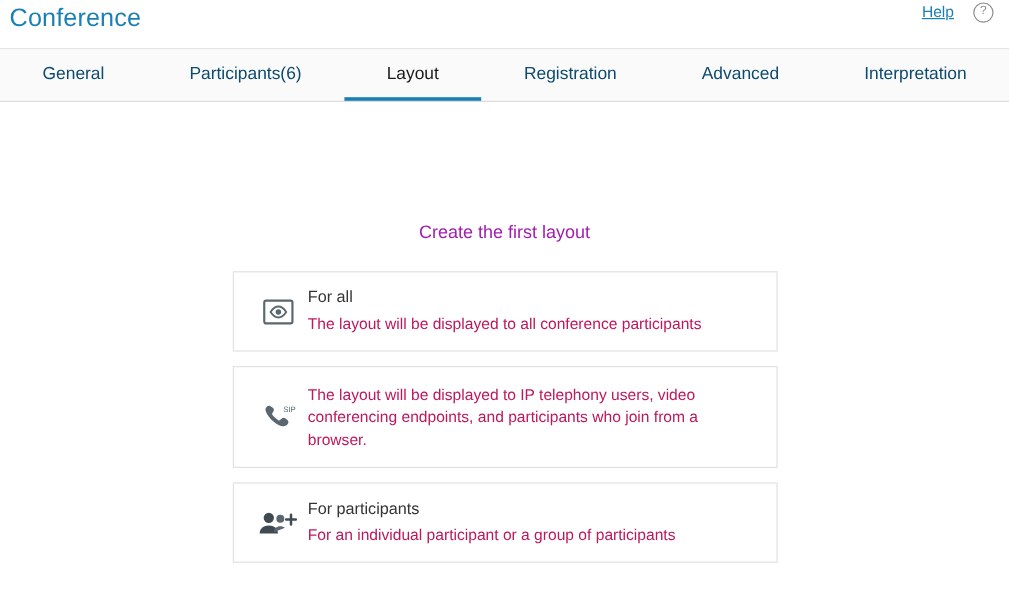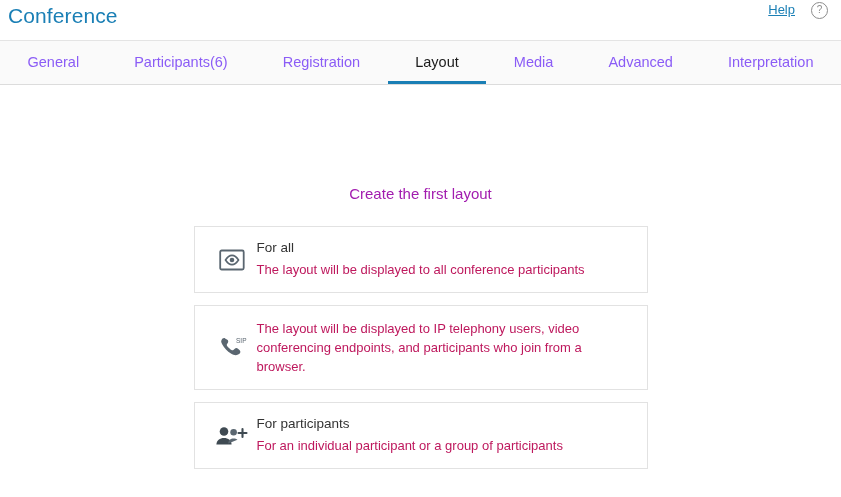--- a/index.html
+++ b/index.html
@@ -74,21 +74,21 @@
     background: #fafafa;
     border-top: 1px solid #e4e4e4;
     border-bottom: 1px solid #dcdcdc;
   }
   .tab {
     flex: 1 1 auto;
     display: flex;
     align-items: center;
     justify-content: center;
     font-size: 14.5px;
-    color: #8b5cf6;
+    color: #0c4a6e;
     cursor: pointer;
     position: relative;
     box-sizing: border-box;
     border-bottom: 3px solid transparent;
     padding-top: 2px;
   }
   .tab.active {
     color: #1a1a1a;
     border-bottom-color: #1a7fb5;
   }
@@ -159,23 +159,22 @@
     <div class="app-title">Conference</div>
     <div class="help-wrap">
       <span class="help-link">Help</span>
       <span class="help-icon">?</span>
     </div>
   </div>
 
   <div class="tabs">
     <div class="tab">General</div>
     <div class="tab">Participants(6)</div>
+    <div class="tab active">Layout</div>
     <div class="tab">Registration</div>
-    <div class="tab active">Layout</div>
-    <div class="tab">Media</div>
     <div class="tab">Advanced</div>
     <div class="tab">Interpretation</div>
   </div>
 
   <div class="content">
 
     <div class="create-title">Create the first layout</div>
 
     <div class="cards">
 

